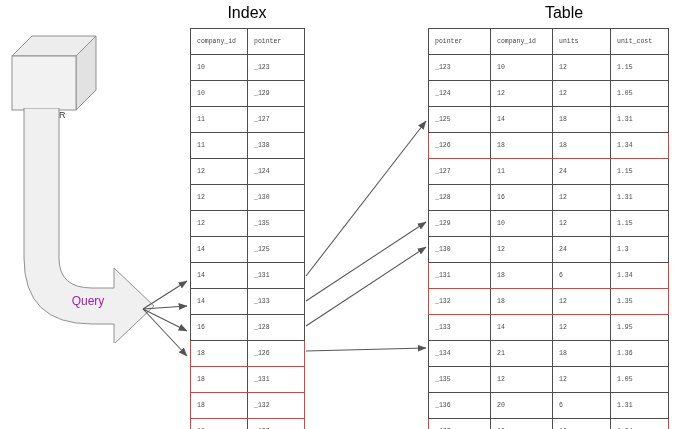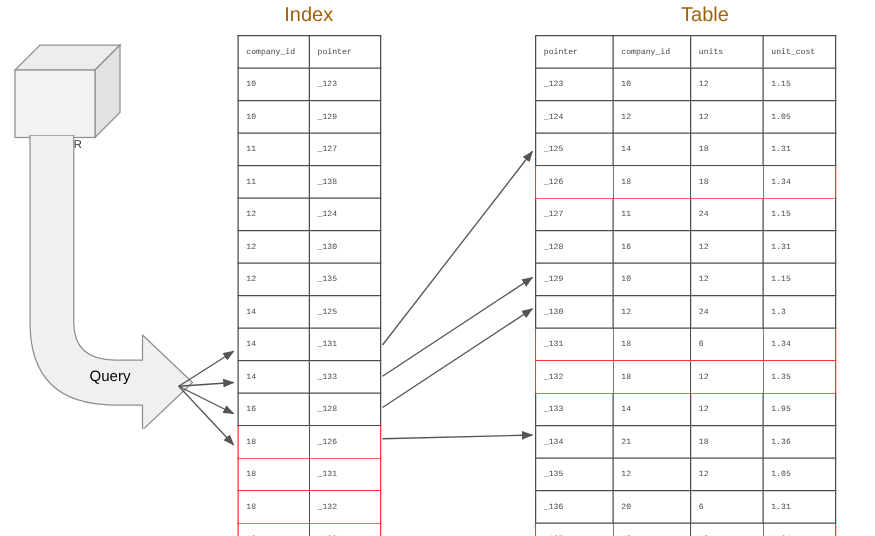--- a/index.html
+++ b/index.html
@@ -13,21 +13,21 @@
     position: relative;
     overflow: hidden;
     font-family: "Liberation Sans", sans-serif;
     color: #333333;
   }
 
   
   .diagram-title {
     position: absolute;
     font-size: 16px;
-    color: #a16207;
+    color: #000000;
     font-family: "Liberation Sans", sans-serif;
     white-space: nowrap;
   }
   #index-title { left: 190px; top: 4px; width: 114px; text-align: center; }
   #table-title { left: 444px; top: 4px; width: 240px; text-align: center; }
 
   
   #user-cube {
     position: absolute;
     left: 8px;
@@ -55,21 +55,21 @@
     width: 190px;
     height: 235px;
   }
   .query-label {
     position: absolute;
     left: 48px;
     top: 294px;
     width: 80px;
     text-align: center;
     font-size: 12px;
-    color: #000000;
+    color: #a21caf;
     pointer-events: none;
   }
 
   
   #connectors {
     position: absolute;
     left: 0;
     top: 0;
     width: 700px;
     height: 429px;

